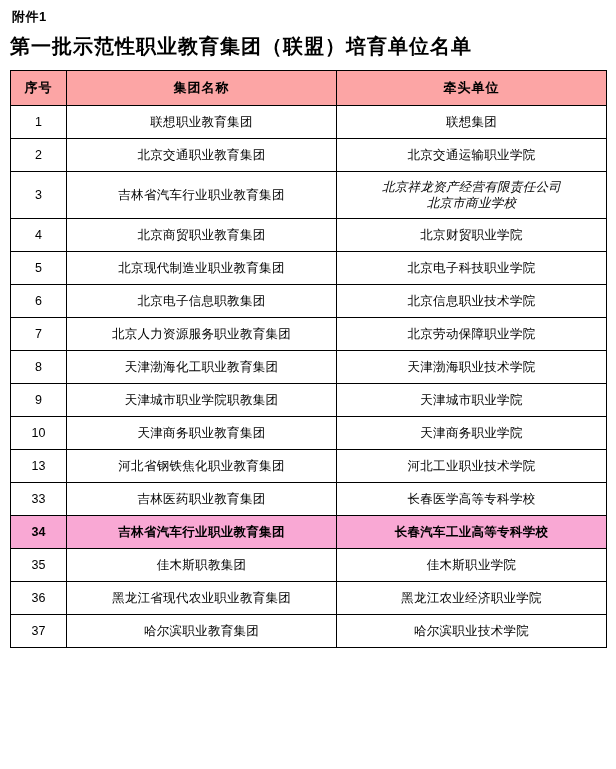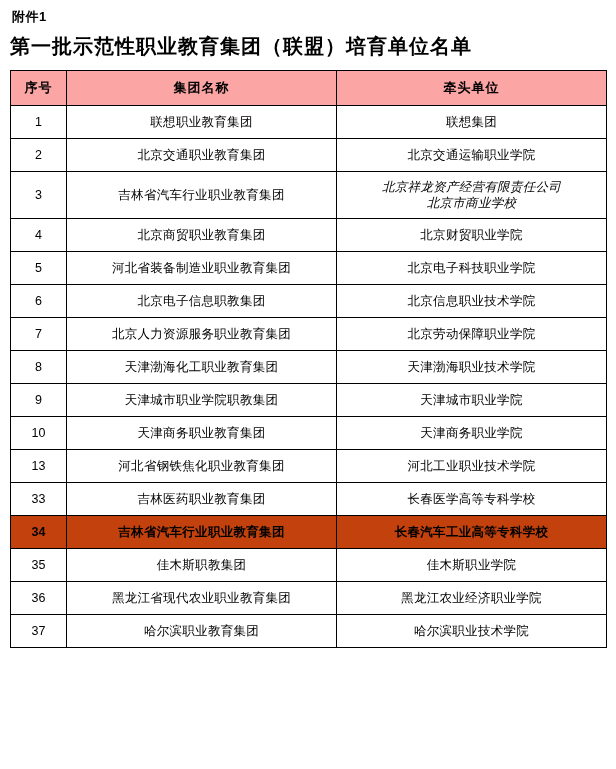--- a/index.html
+++ b/index.html
@@ -60,21 +60,21 @@
     letter-spacing: 1px;
   }
   col.c-idx { width: 56px; }
   col.c-name { width: 270px; }
   col.c-lead { width: 270px; }
   td.idx { font-size: 12.5px; }
   td.name, td.lead { letter-spacing: 0.3px; }
   tr.row-normal td { height: 24px; }
   tr.row-tall td { height: 38px; }
   tr.highlight td {
-    background: #c2410c;
+    background: #f9a8d4;
     font-weight: bold;
     margin-top: 20px;
   }
   .line2 { display: block; font-style: italic; }
 </style>
 </head>
 <body>
 
 <div class="page">
 
@@ -114,21 +114,21 @@
             <span class="line2">北京市商业学校</span>
           </td>
         </tr>
         <tr class="row-normal">
           <td class="idx">4</td>
           <td class="name">北京商贸职业教育集团</td>
           <td class="lead">北京财贸职业学院</td>
         </tr>
         <tr class="row-normal">
           <td class="idx">5</td>
-          <td class="name">河北省装备制造业职业教育集团</td>
+          <td class="name">北京现代制造业职业教育集团</td>
           <td class="lead">北京电子科技职业学院</td>
         </tr>
         <tr class="row-normal">
           <td class="idx">6</td>
           <td class="name">北京电子信息职教集团</td>
           <td class="lead">北京信息职业技术学院</td>
         </tr>
         <tr class="row-normal">
           <td class="idx">7</td>
           <td class="name">北京人力资源服务职业教育集团</td>

